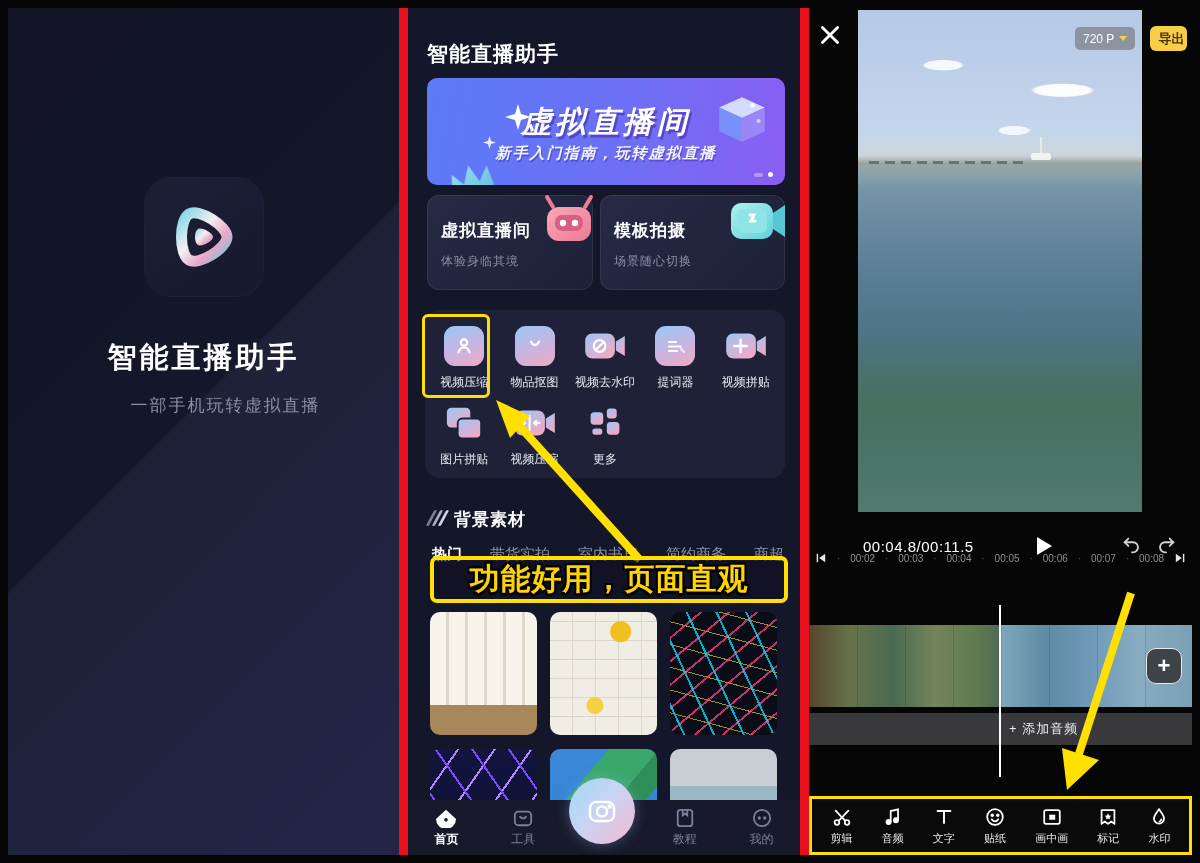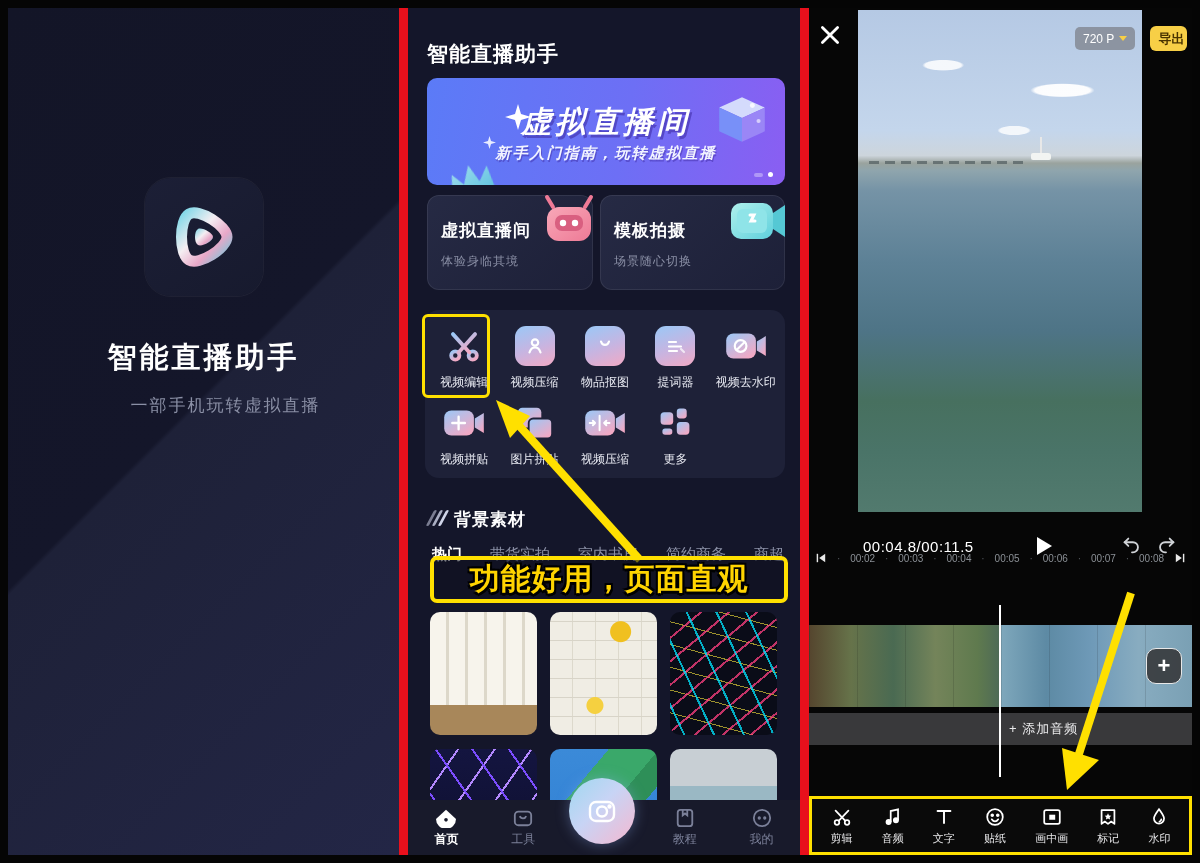--- a/index.html
+++ b/index.html
@@ -323,72 +323,62 @@
           <path d="M25 22 l4 0 -3 6 4 0 M30 30" stroke="#fff" stroke-width="3" stroke-linecap="round" fill="none"></path>
           <path d="M48 20 L60 12 L60 44 L48 36 Z" fill="#55c8d4"></path>
         </svg>
       </div>
     </div>
 
     <div class="tools-panel">
       <div class="tools-grid">
         <div class="tool-item">
           <div class="tool-glyph">
-            <svg width="38" height="38" viewBox="0 0 24 24" fill="none" stroke="url(#iconGrad)" stroke-width="2.4" stroke-linecap="round">
-              <circle cx="6.5" cy="18" r="2.6"></circle>
-                <circle cx="17.5" cy="18" r="2.6"></circle>
-              <path d="M8.7 16 L19 4.5 M15.3 16 L5 4.5"></path>
-            </svg>
-          </div>
-          <div class="tool-label">视频编辑</div>
-        </div>
-        <div class="tool-item">
-          <div class="tool-glyph">
               <div class="tool-tile">
             <svg width="24" height="24" viewBox="0 0 24 24" fill="none" stroke="#fff" stroke-width="2.2" stroke-linecap="round">
               <circle cx="12" cy="8.5" r="3.2"></circle>
                   <path d="M6.5 18.5 c1-3.6 3-5.2 5.5-5.2 s4.5 1.6 5.5 5.2"></path>
             </svg>
           </div>
             </div>
           <div class="tool-label">视频压缩</div>
         </div>
         <div class="tool-item">
           <div class="tool-glyph">
               <div class="tool-tile">
             <svg width="24" height="24" viewBox="0 0 24 24" fill="none" stroke="#fff" stroke-width="2.2" stroke-linecap="round">
               <path d="M8 7.5 c.6 2.2 2 3.4 4 3.4 s3.4-1.2 4-3.4"></path>
             </svg>
           </div>
             </div>
           <div class="tool-label">物品抠图</div>
-        </div>
-        <div class="tool-item">
-          <div class="tool-glyph">
-              <div class="tool-tile">
-            <svg width="24" height="24" viewBox="0 0 24 24" fill="none" stroke="#fff" stroke-width="2.2" stroke-linecap="round">
-              <path d="M6 8 h7 M6 12.5 h12 M6 17 h8"></path>
-                  <path d="M18 15 l3 3 v0" opacity=".7"></path>
-            </svg>
-          </div>
-            </div>
-          <div class="tool-label">提词器</div>
         </div>
         <div class="tool-item">
           <div class="tool-glyph">
             <svg width="44" height="36" viewBox="0 0 48 40">
               <rect x="2" y="6" width="33" height="28" rx="8" fill="url(#iconGrad)"></rect>
               <polygon points="36,15 46,9 46,31 36,25" fill="url(#iconGrad)"></polygon>
               <g stroke="#fff" stroke-width="2.4" fill="none" stroke-linecap="round">
                 <circle cx="18" cy="20" r="6.5"></circle>
                   <path d="M13.5 24.5 L22.5 15.5"></path>
               </g>
             </svg>
           </div>
           <div class="tool-label">视频去水印</div>
+        </div>
+        <div class="tool-item">
+          <div class="tool-glyph">
+              <div class="tool-tile">
+            <svg width="24" height="24" viewBox="0 0 24 24" fill="none" stroke="#fff" stroke-width="2.2" stroke-linecap="round">
+              <path d="M6 8 h7 M6 12.5 h12 M6 17 h8"></path>
+                  <path d="M18 15 l3 3 v0" opacity=".7"></path>
+            </svg>
+          </div>
+            </div>
+          <div class="tool-label">提词器</div>
         </div>
         <div class="tool-item">
           <div class="tool-glyph">
             <svg width="44" height="36" viewBox="0 0 48 40">
               <rect x="2" y="6" width="33" height="28" rx="8" fill="url(#iconGrad)"></rect>
               <polygon points="36,15 46,9 46,31 36,25" fill="url(#iconGrad)"></polygon>
               <g stroke="#fff" stroke-width="2.6" fill="none" stroke-linecap="round">
                 <path d="M18 13 v14 M11 20 h14"></path>
               </g>
             </svg>

